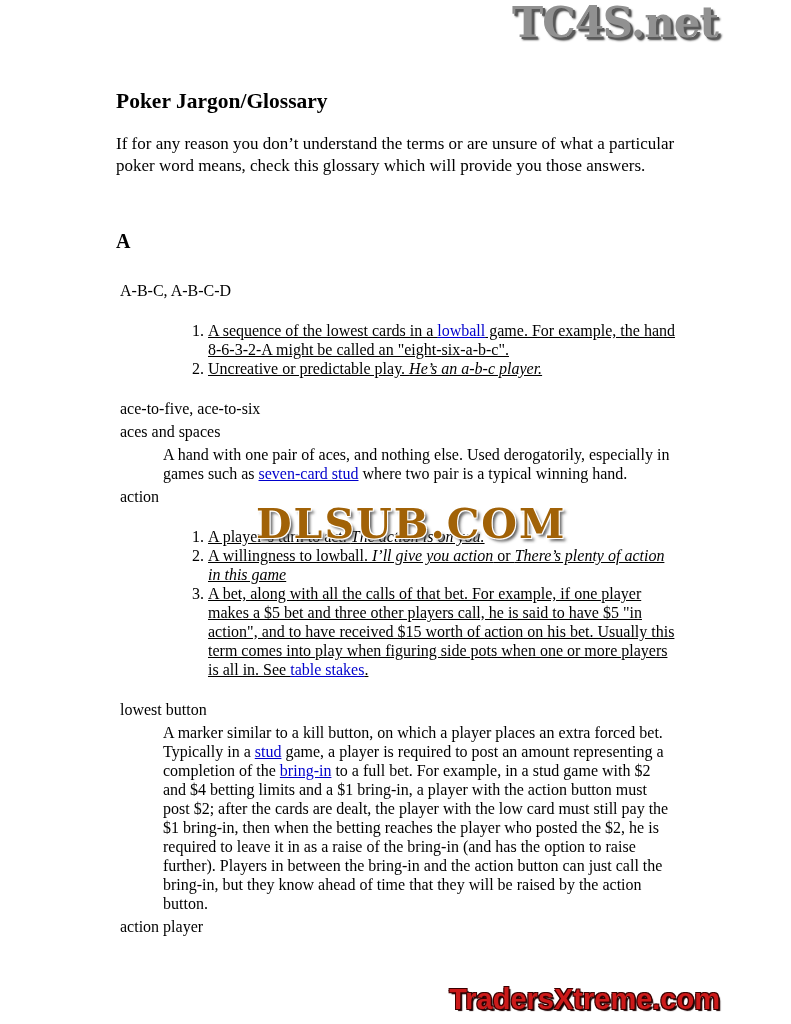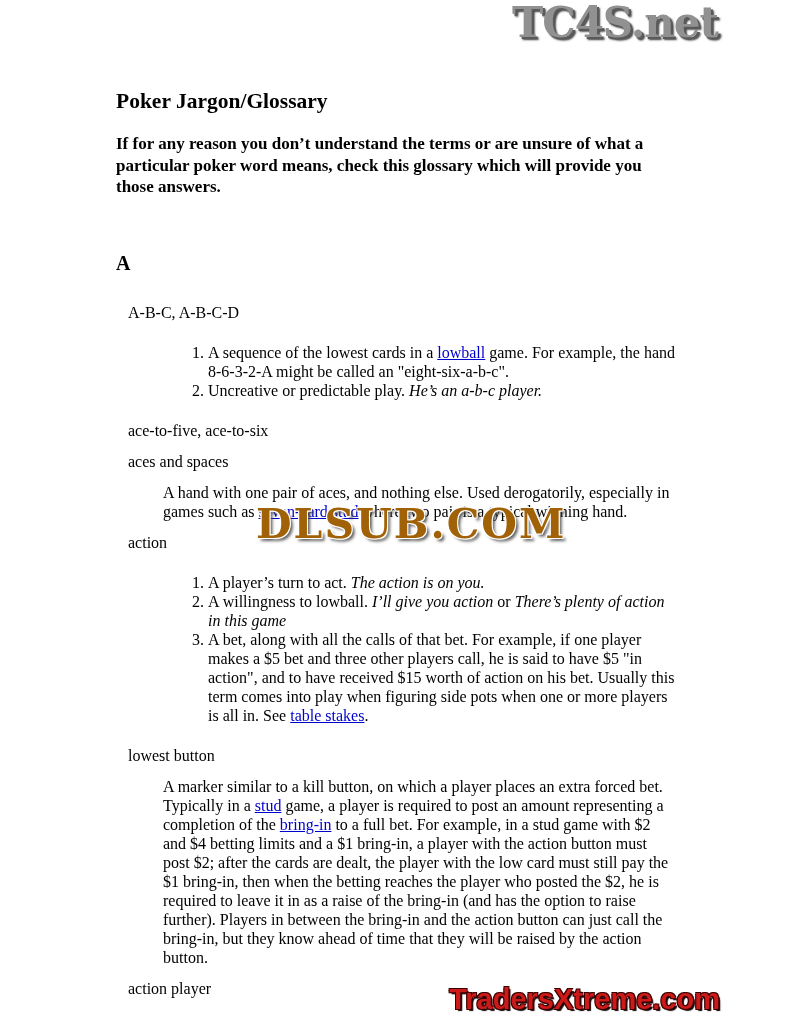--- a/index.html
+++ b/index.html
@@ -36,37 +36,38 @@
     line-height: 19px;
   }
   h1.title {
     font-size: 21.5px;
     font-weight: bold;
     margin: 0 0 22px 0;
   }
   p.intro {
     font-size: 17px;
     line-height: 21.5px;
-    font-weight: bold;
+    font-weight: normal;
     margin: 0;
   }
   h2.section {
     font-size: 20px;
     font-weight: bold;
     margin: 56px 0 30px 0;
   }
   p.term {
-    margin: 12px;
+    margin: 4px;
   }
   p.definition {
     margin: 0 0 0 47px;
   }
   ol.def-list {
     margin: 21px 0;
     padding: 0 0 0 92px;
+    text-decoration: underline;
   }
   ol.def-list li {
     margin: 0;
   }
   .link {
     color: #0000cc;
     text-decoration: underline;
     cursor: pointer;
   }
   .italic {

